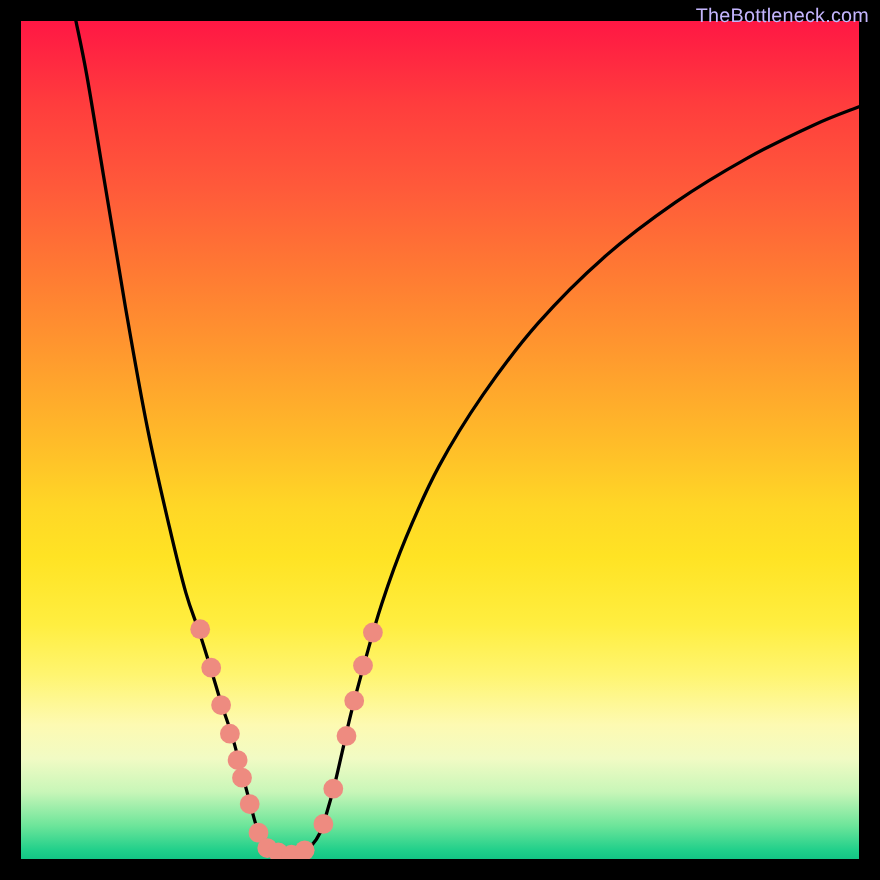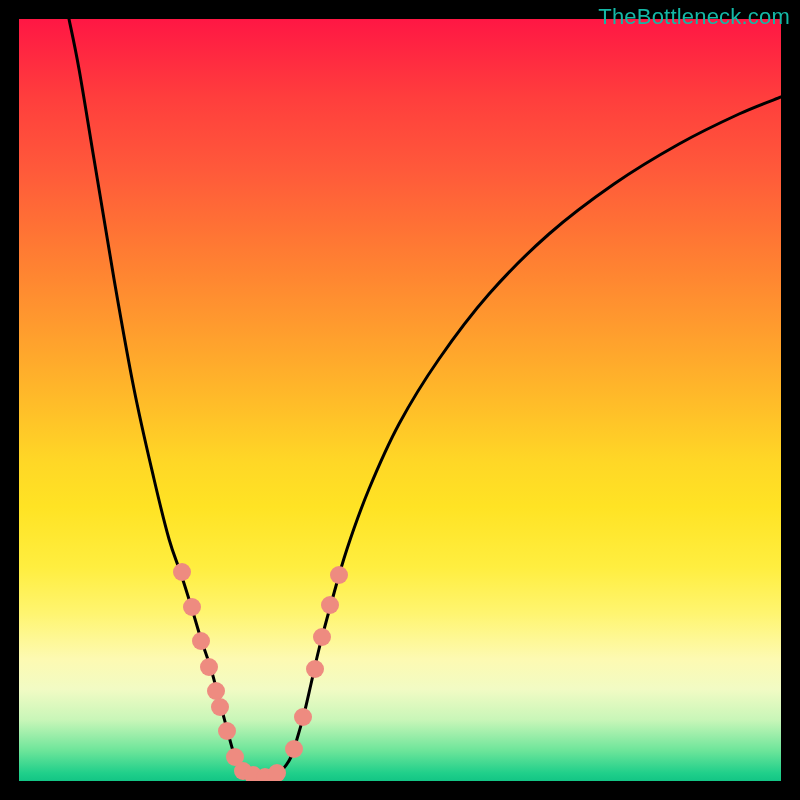--- a/index.html
+++ b/index.html
@@ -35,22 +35,22 @@
       #6de59a 96%,
       #1fcf8a 99%,
       #13c585 100%
     );
   }
 
   .watermark {
     position: absolute;
     top: 4px;
     right: 10px;
-    color: #14b8a6;
-    font-size: 22px;
+    color: #c4b5fd;
+    font-size: 18px;
     font-weight: 500;
     letter-spacing: 0.2px;
   }
 
   .svg-layer {
     position: absolute;
     inset: 0;
   }
 </style>
 </head>

